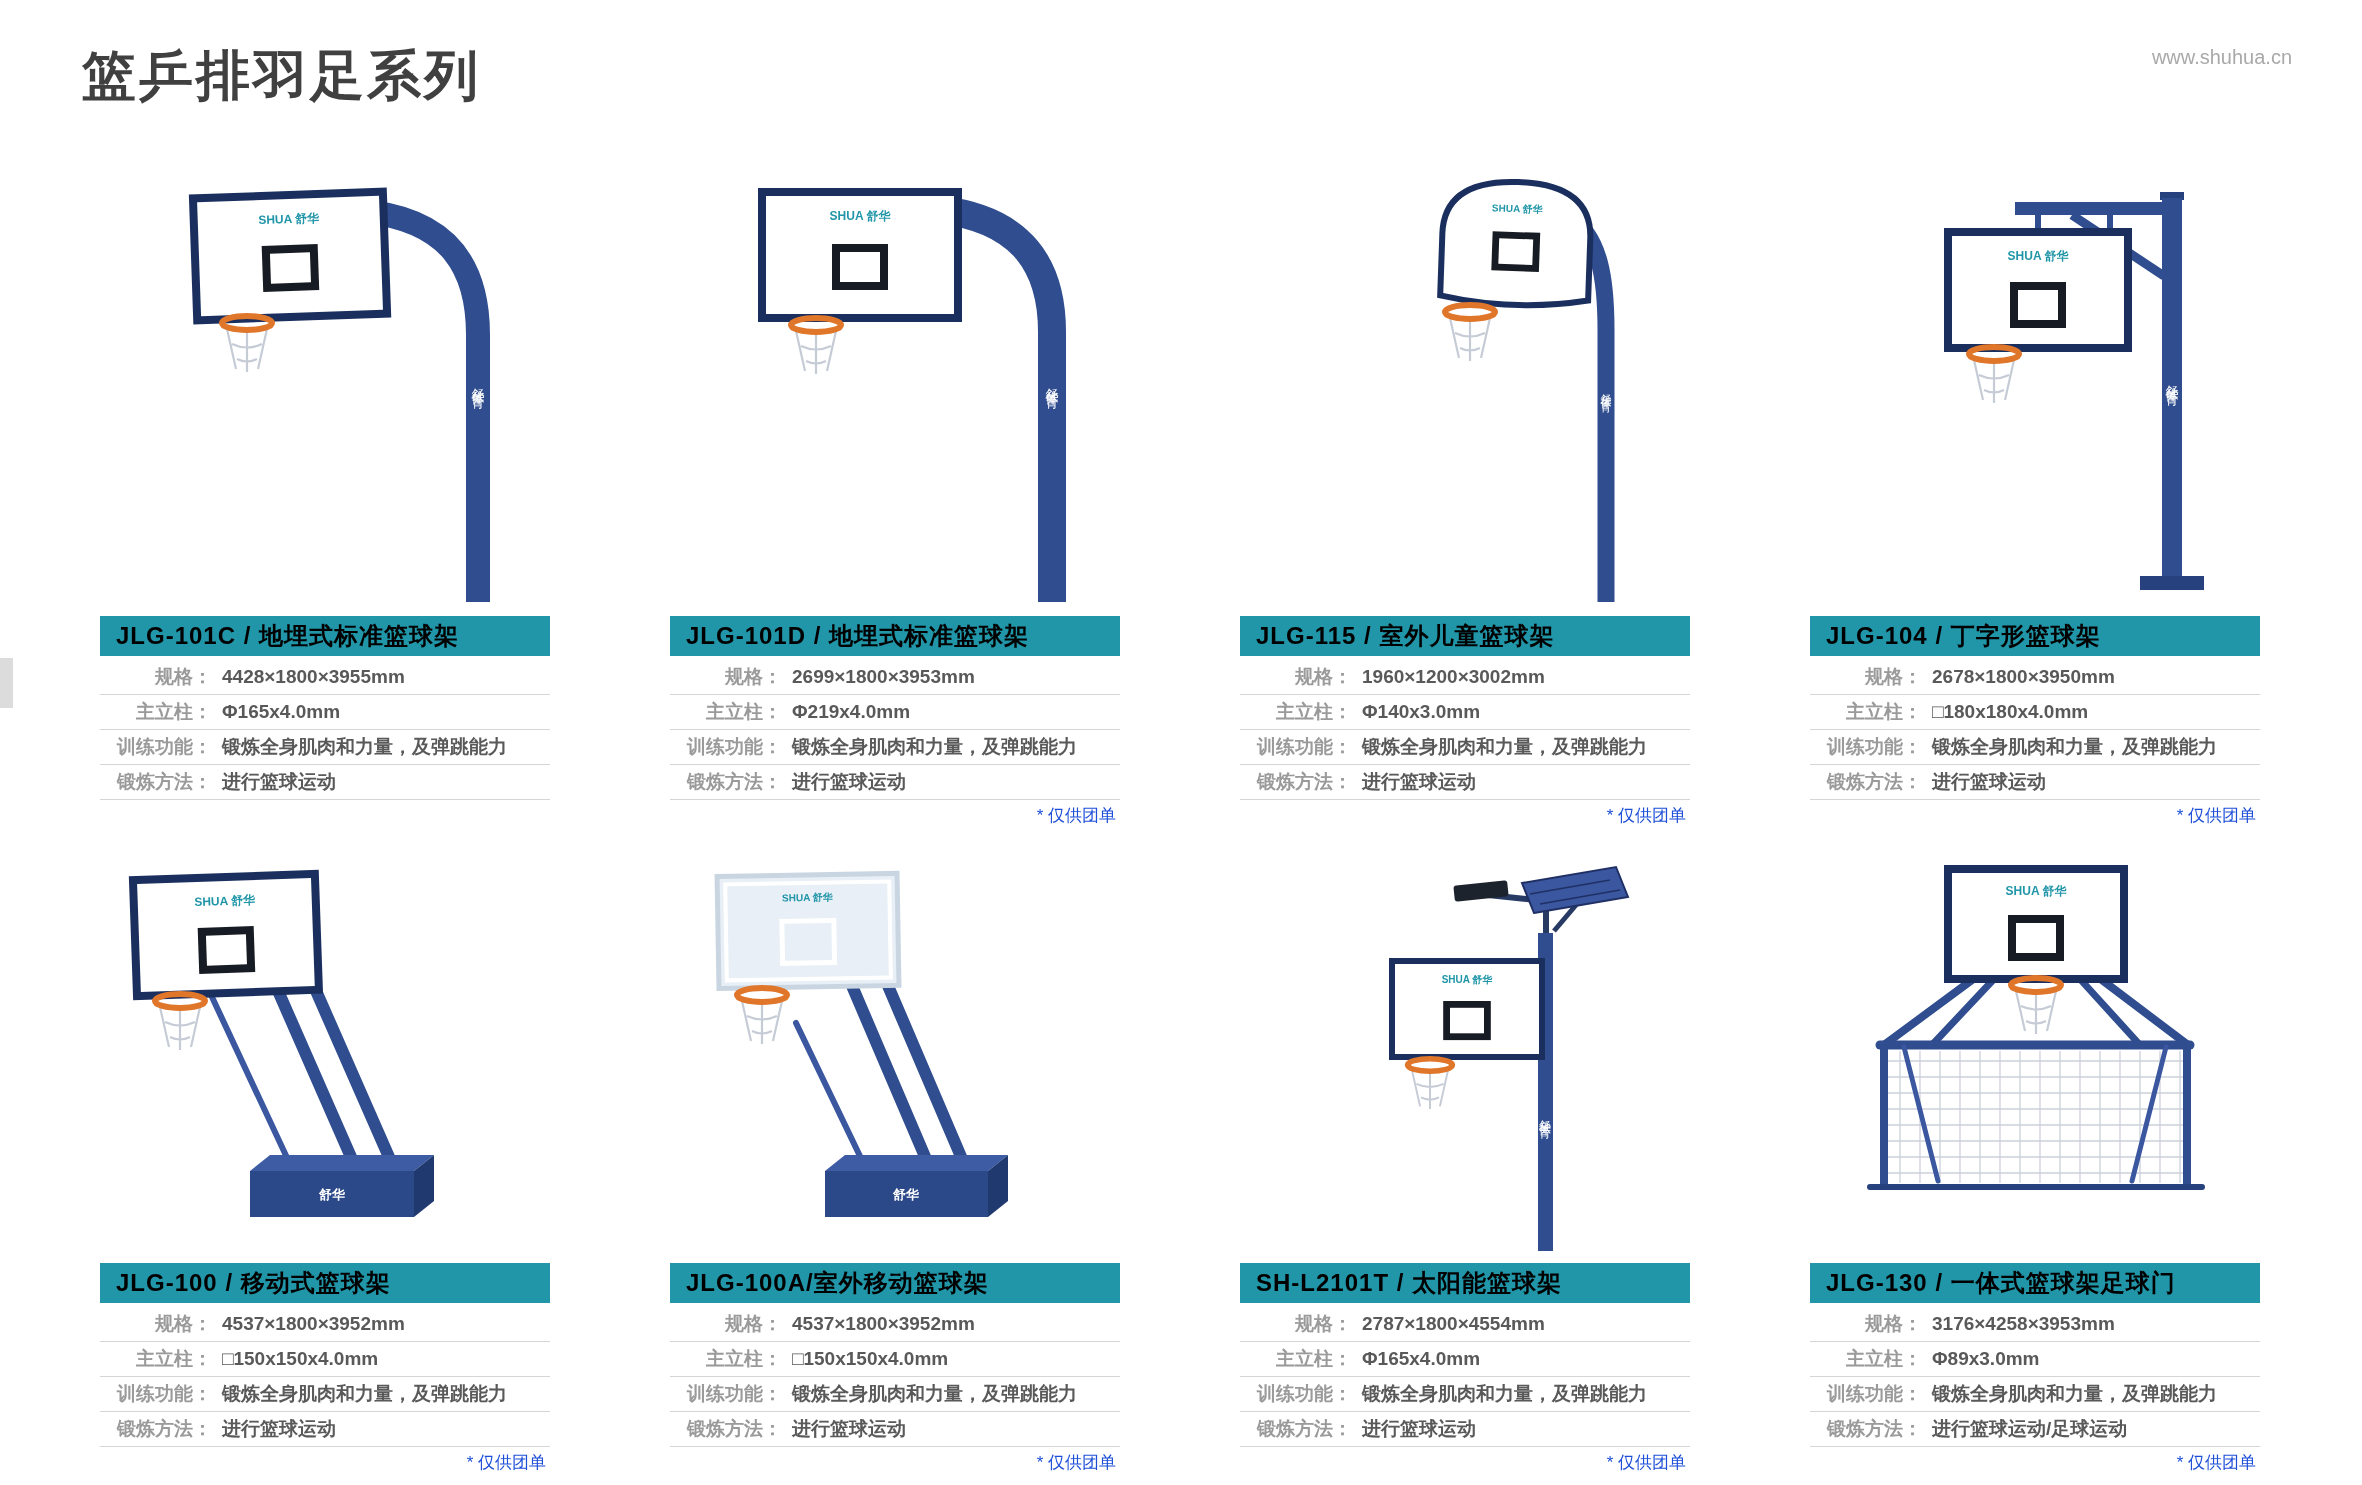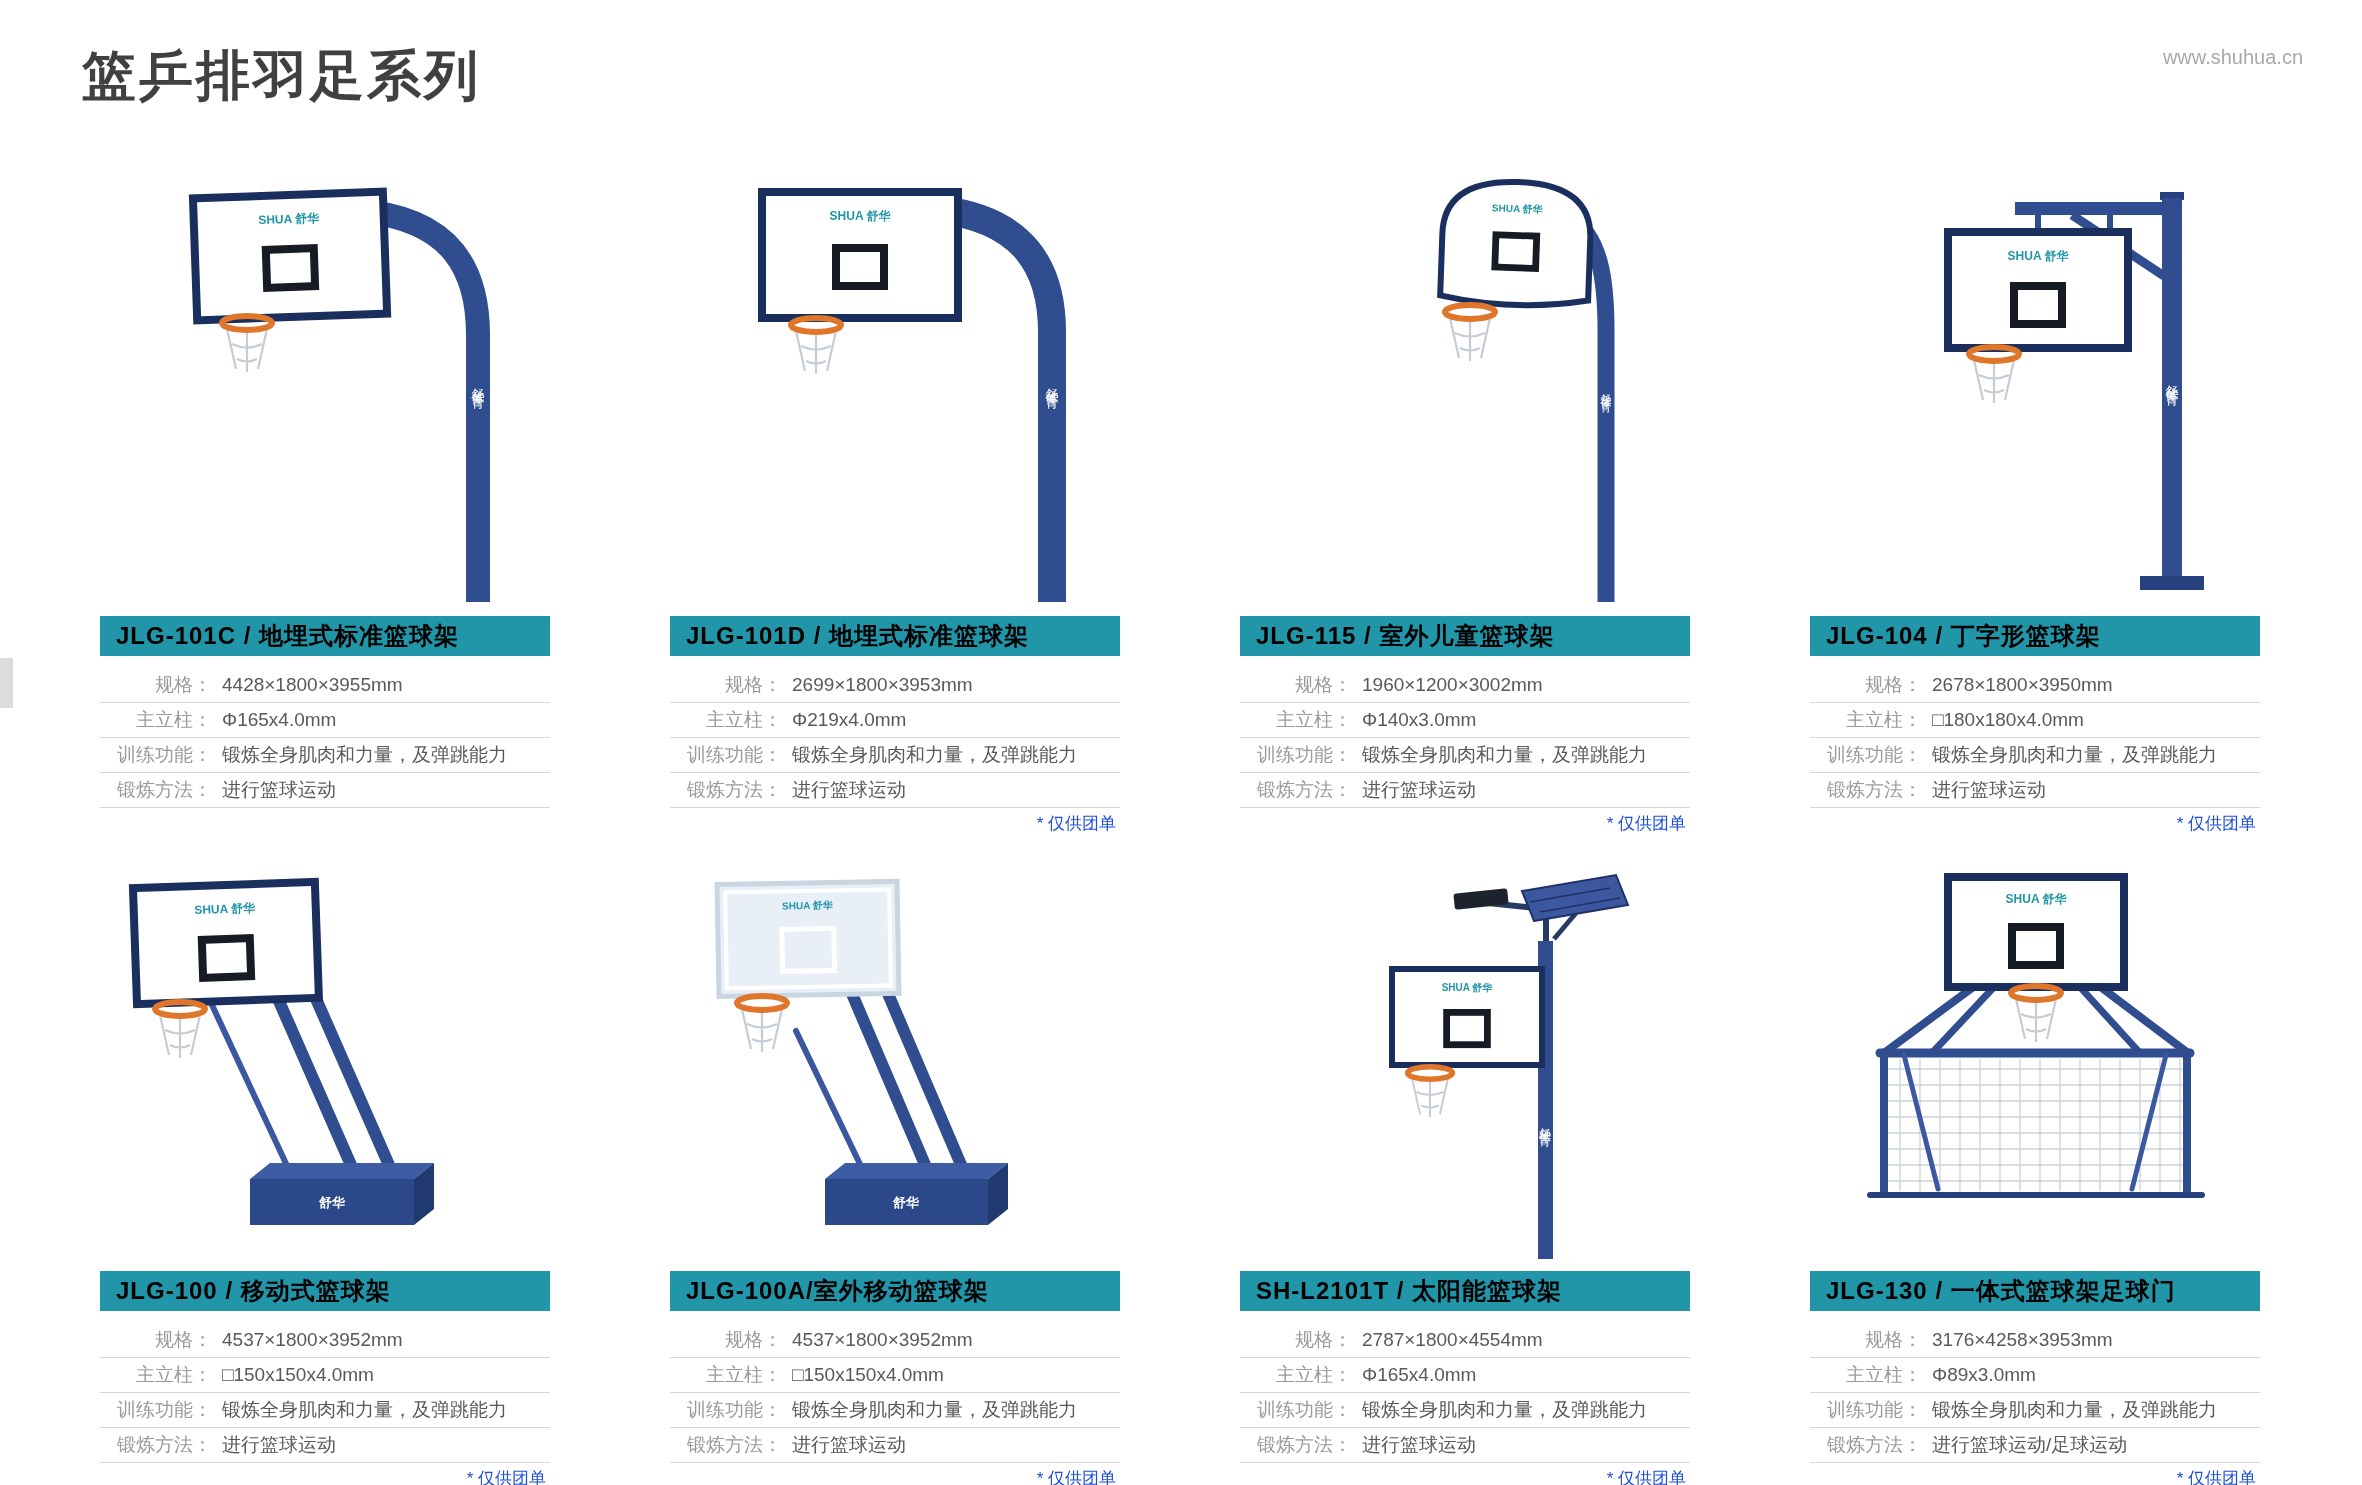--- a/index.html
+++ b/index.html
@@ -6,40 +6,40 @@
   html,body {
     width:2362px; height:1485px; background:#ffffff;
     font-family:"Liberation Sans","DejaVu Sans",sans-serif;
     position:relative; overflow:hidden;
   }
   .page-title {
     position:absolute; top:40px; left:82px;
     font-size:54px; font-weight:800; color:#404040; letter-spacing:3px;
   }
   .site-url {
-    position:absolute; top:46px; right:59px;
+    position:absolute; top:46px; right:70px;
     font-size:20px; color:#a9a9a9;text-align:center;
   }
   .edge-tab {
     position:absolute; left:0; top:658px; width:13px; height:50px; background:#dcdcdc;
   }
   .grid {
     position:absolute; top:140px; left:100px; width:2162px;
     display:grid; grid-template-columns:repeat(4,450px);
     column-gap:120px; row-gap:28px;
   }
   .card { display:flex; flex-direction:column; }
   .img-area { height:468px; display:flex; align-items:flex-end; justify-content:center; }
   .row2 .img-area { height:400px; }
   .bar {
     background:#2196a8; color:#000000; font-size:24px; font-weight:bold;
     height:40px; line-height:40px; padding-left:16px; letter-spacing:1px; margin-top:8px;
     white-space:nowrap;
   }
-  .specs { margin-top:12px; }
+  .specs { margin-top:4px;font-weight:bold; }
   .spec-row {
     display:flex; align-items:center; height:35px;
     border-bottom:1px solid #d5d5d5; font-size:19px; white-space:nowrap;
   }
   .lbl { width:112px; text-align:right; color:#9a9a9a; flex:none; }
   .val { color:#595959; padding-left:10px; }
   .note { text-align:right; font-size:17px; color:#1d4ed8; margin-top:4px; padding-right:4px; }
   svg { display:block; overflow:visible; }
   .logo { fill:#2196a8; font-size:12px; font-weight:bold; text-anchor:middle; }
   .vtext { writing-mode:vertical-rl; text-orientation:upright; fill:#ffffff; font-size:13px; letter-spacing:2px; text-anchor:start; }

